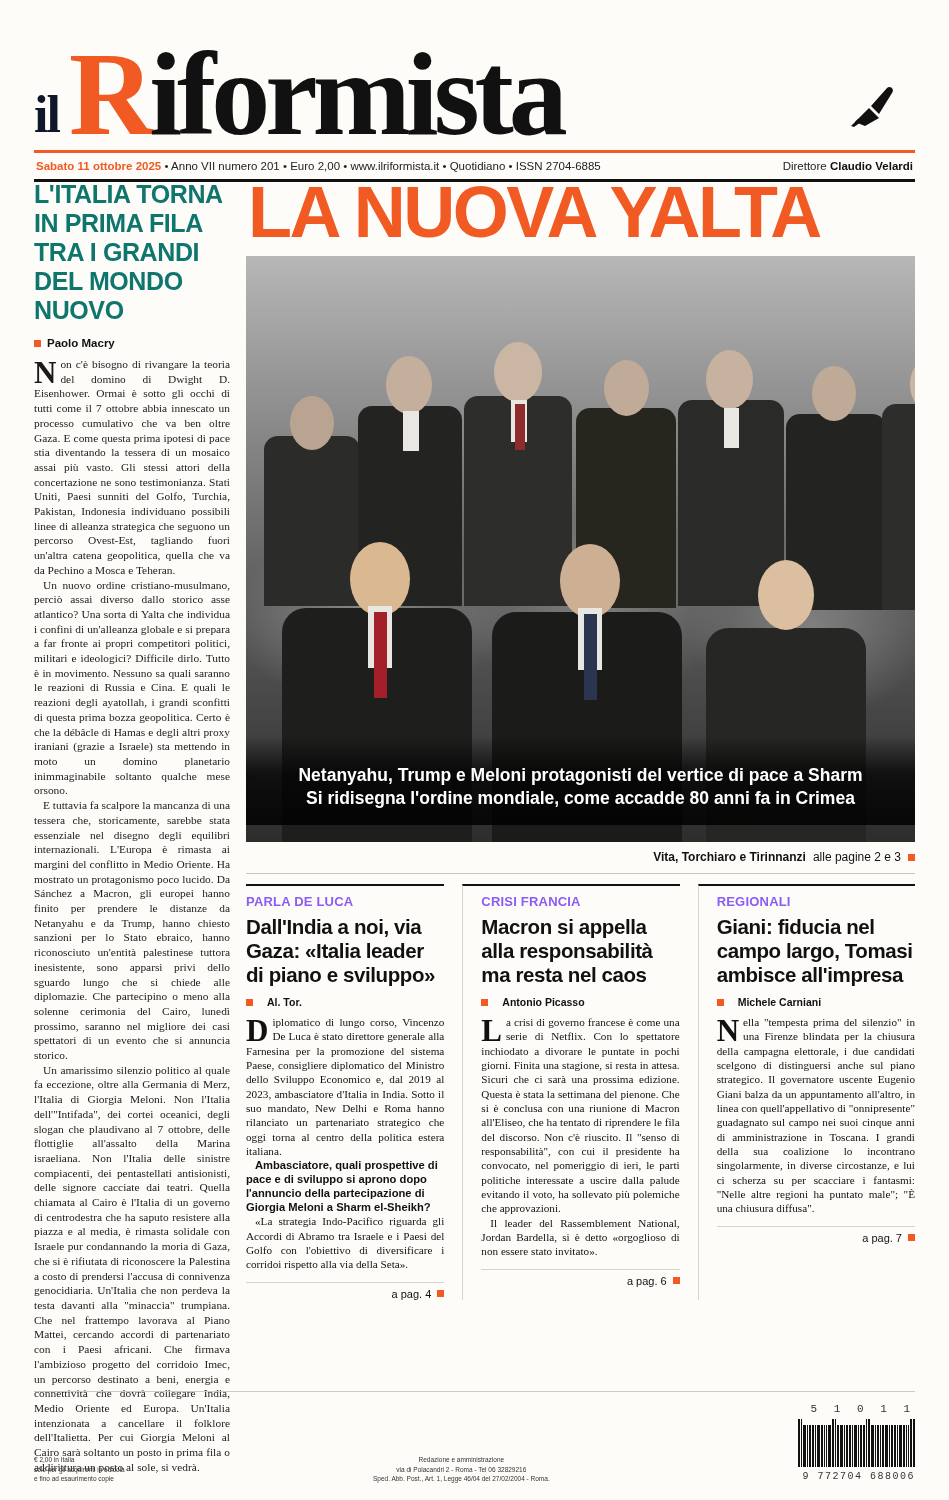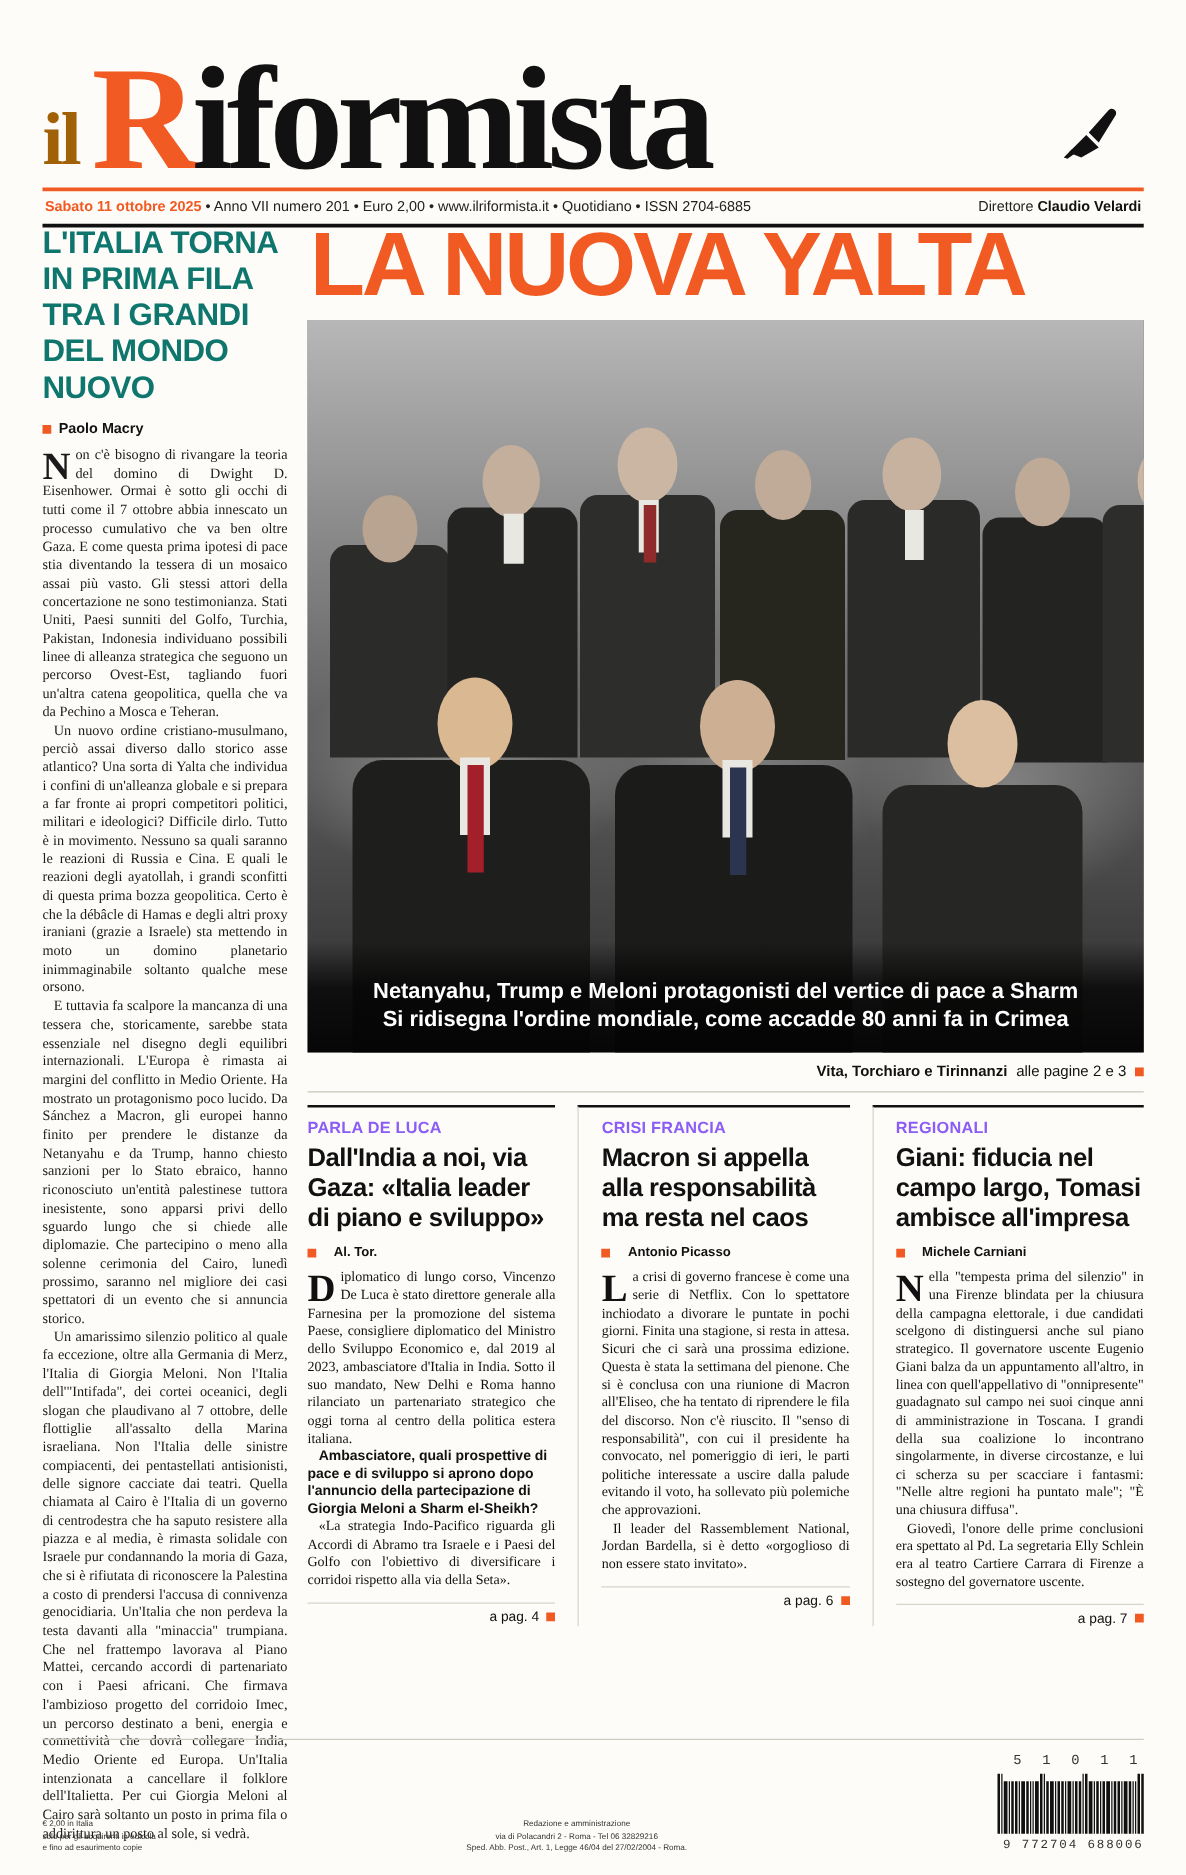--- a/index.html
+++ b/index.html
@@ -18,23 +18,23 @@
   
   .masthead { position: relative; height: 140px; }
   .logo-line {
     display: flex;
     align-items: flex-end;
     height: 120px;
   }
   .logo-il {
     font-family: "Liberation Serif", serif;
     font-weight: 700;
-    font-size: 60px;
+    font-size: 52px;
     line-height: 0.86;
-    color: #a16207;
+    color: #0f172a;
     letter-spacing: -2px;
     padding-bottom: 6px;
   }
   .logo-word {
     font-family: "Liberation Serif", serif;
     font-weight: 700;
     font-size: 118px;
     line-height: 0.82;
     letter-spacing: -5px;
     color: #111;
@@ -114,21 +114,21 @@
       radial-gradient(ellipse 170px 130px at 84% 64%, rgba(255,255,255,0.26), rgba(0,0,0,0) 70%),
       linear-gradient(180deg, #b9b7b2 0%, #8d8b86 28%, #5c5a57 60%, #2e2d2b 100%);
     filter: grayscale(1);
   }
   .head { position: absolute; border-radius: 50%; background: #cbb6a4; }
   .suit { position: absolute; background: #2b2b2a; border-radius: 14px 14px 0 0; }
   .shirt { position: absolute; background: #e9e7e2; }
   .tie { position: absolute; width: 10px; background: #8f2b2b; }
 
   .hero-caption {
-    position: absolute; left: 0; right: 0; bottom: 0;
+    position: absolute; left: 0; right: 0; bottom: 17px;
     background: linear-gradient(180deg, rgba(0,0,0,0) 0%, rgba(0,0,0,0.72) 42%, rgba(0,0,0,0.86) 100%);
     padding: 28px 22px 16px 22px;
     color: #fff;
     font-family: "Liberation Sans", sans-serif;
     font-weight: 700;
     font-size: 17.5px;
     line-height: 1.3;
     text-align: center;
   }
   .refline {
@@ -331,21 +331,20 @@
 
         <div class="tc topline">
           <div class="tc-kicker">REGIONALI</div>
           <div class="tc-title">Giani: fiducia nel campo largo, Tomasi ambisce all'impresa</div>
           <div class="tc-byline">
             <span class="sq"></span>
             <span>Michele Carniani</span>
           </div>
           <div class="tc-body">
             <p class="first"><span class="dropcap">N</span><span>ella "tempesta prima del silenzio" in una Firenze blindata per la chiusura della campagna elettorale, i due candidati scelgono di distinguersi anche sul piano strategico. Il governatore uscente Eugenio Giani balza da un appuntamento all'altro, in linea con quell'appellativo di "onnipresente" guadagnato sul campo nei suoi cinque anni di amministrazione in Toscana. I grandi della sua coalizione lo incontrano singolarmente, in diverse circostanze, e lui ci scherza su per scacciare i fantasmi: "Nelle altre regioni ha puntato male"; "È una chiusura diffusa".</span></p>
-            <p>Giovedì, l'onore delle prime conclusioni era spettato al Pd. La segretaria Elly Schlein era al teatro Cartiere Carrara di Firenze a sostegno del governatore uscente.</p>
           </div>
           <div class="tc-foot">
             <span>a pag. 7</span>
             <span class="sq"></span>
           </div>
         </div>
 
       </div>
     </div>
   </div>

